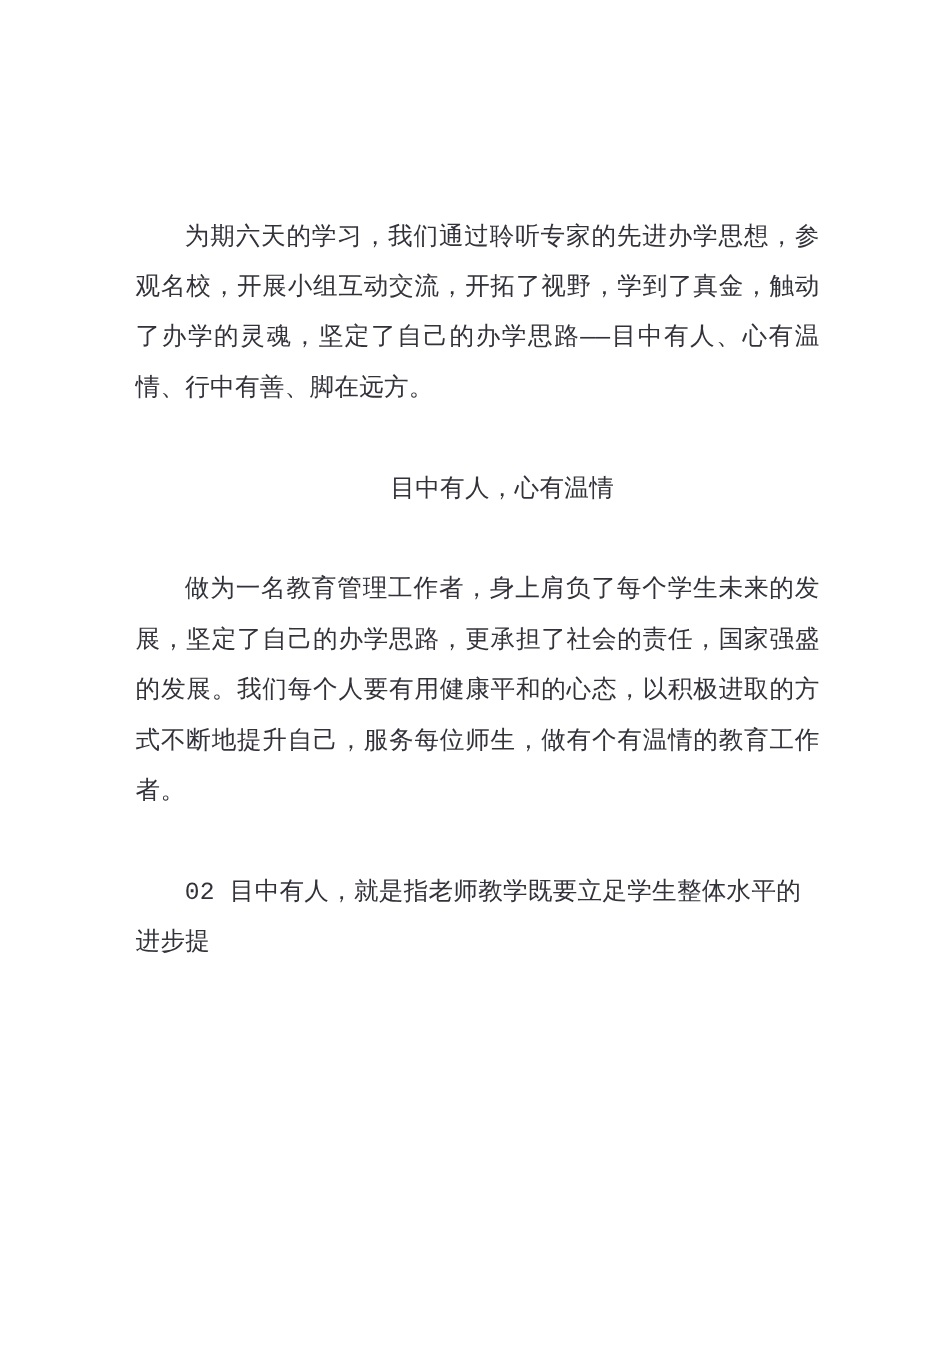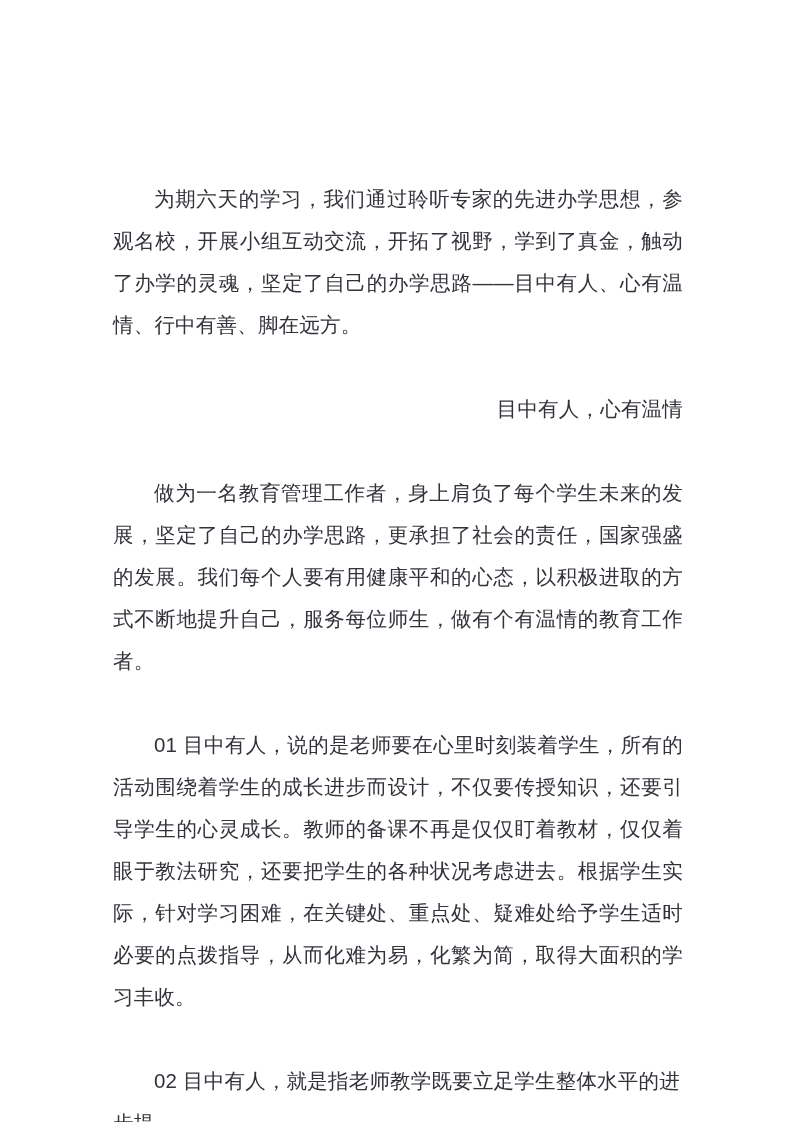--- a/index.html
+++ b/index.html
@@ -19,57 +19,56 @@
   }
 
   .doc-body {
     position: absolute;
     left: 113px;
     top: 178px;
     width: 570px;
   }
 
   .para {
-    font-family: Liberation Sans, sans-serif;
+    font-family: Liberation Mono, monospace;
     font-size: 20.5px;
     line-height: 42px;
     color: #32323a;
     text-align: justify;
     text-justify: inter-ideograph;
     text-indent: 2em;
     margin: 0 0 42px 0;
     letter-spacing: 0.2px;
     word-break: break-all;
     -webkit-font-smoothing: antialiased;
   }
 
   .para:last-child {
     margin-bottom: 0;
   }
 
   .para.heading-line {
-    text-align: right;
+    text-align: center;
   }
 
   .para.tail-line {
     text-align: left;
   }
 </style>
 </head>
 <body>
 
 <div class="page">
 
   <div class="doc-body">
 
     <p class="para">为期六天的学习，我们通过聆听专家的先进办学思想，参观名校，开展小组互动交流，开拓了视野，学到了真金，触动了办学的灵魂，坚定了自己的办学思路——目中有人、心有温情、行中有善、脚在远方。</p>
 
     <p class="para heading-line">目中有人，心有温情</p>
 
     <p class="para">做为一名教育管理工作者，身上肩负了每个学生未来的发展，坚定了自己的办学思路，更承担了社会的责任，国家强盛的发展。我们每个人要有用健康平和的心态，以积极进取的方式不断地提升自己，服务每位师生，做有个有温情的教育工作者。</p>
 
-    <p class="para">01 目中有人，说的是老师要在心里时刻装着学生，所有的活动围绕着学生的成长进步而设计，不仅要传授知识，还要引导学生的心灵成长。教师的备课不再是仅仅盯着教材，仅仅着眼于教法研究，还要把学生的各种状况考虑进去。根据学生实际，针对学习困难，在关键处、重点处、疑难处给予学生适时必要的点拨指导，从而化难为易，化繁为简，取得大面积的学习丰收。</p>
 
     <p class="para tail-line">02 目中有人，就是指老师教学既要立足学生整体水平的进步提</p>
 
   </div>
 
 </div>
 
 </body></html>

